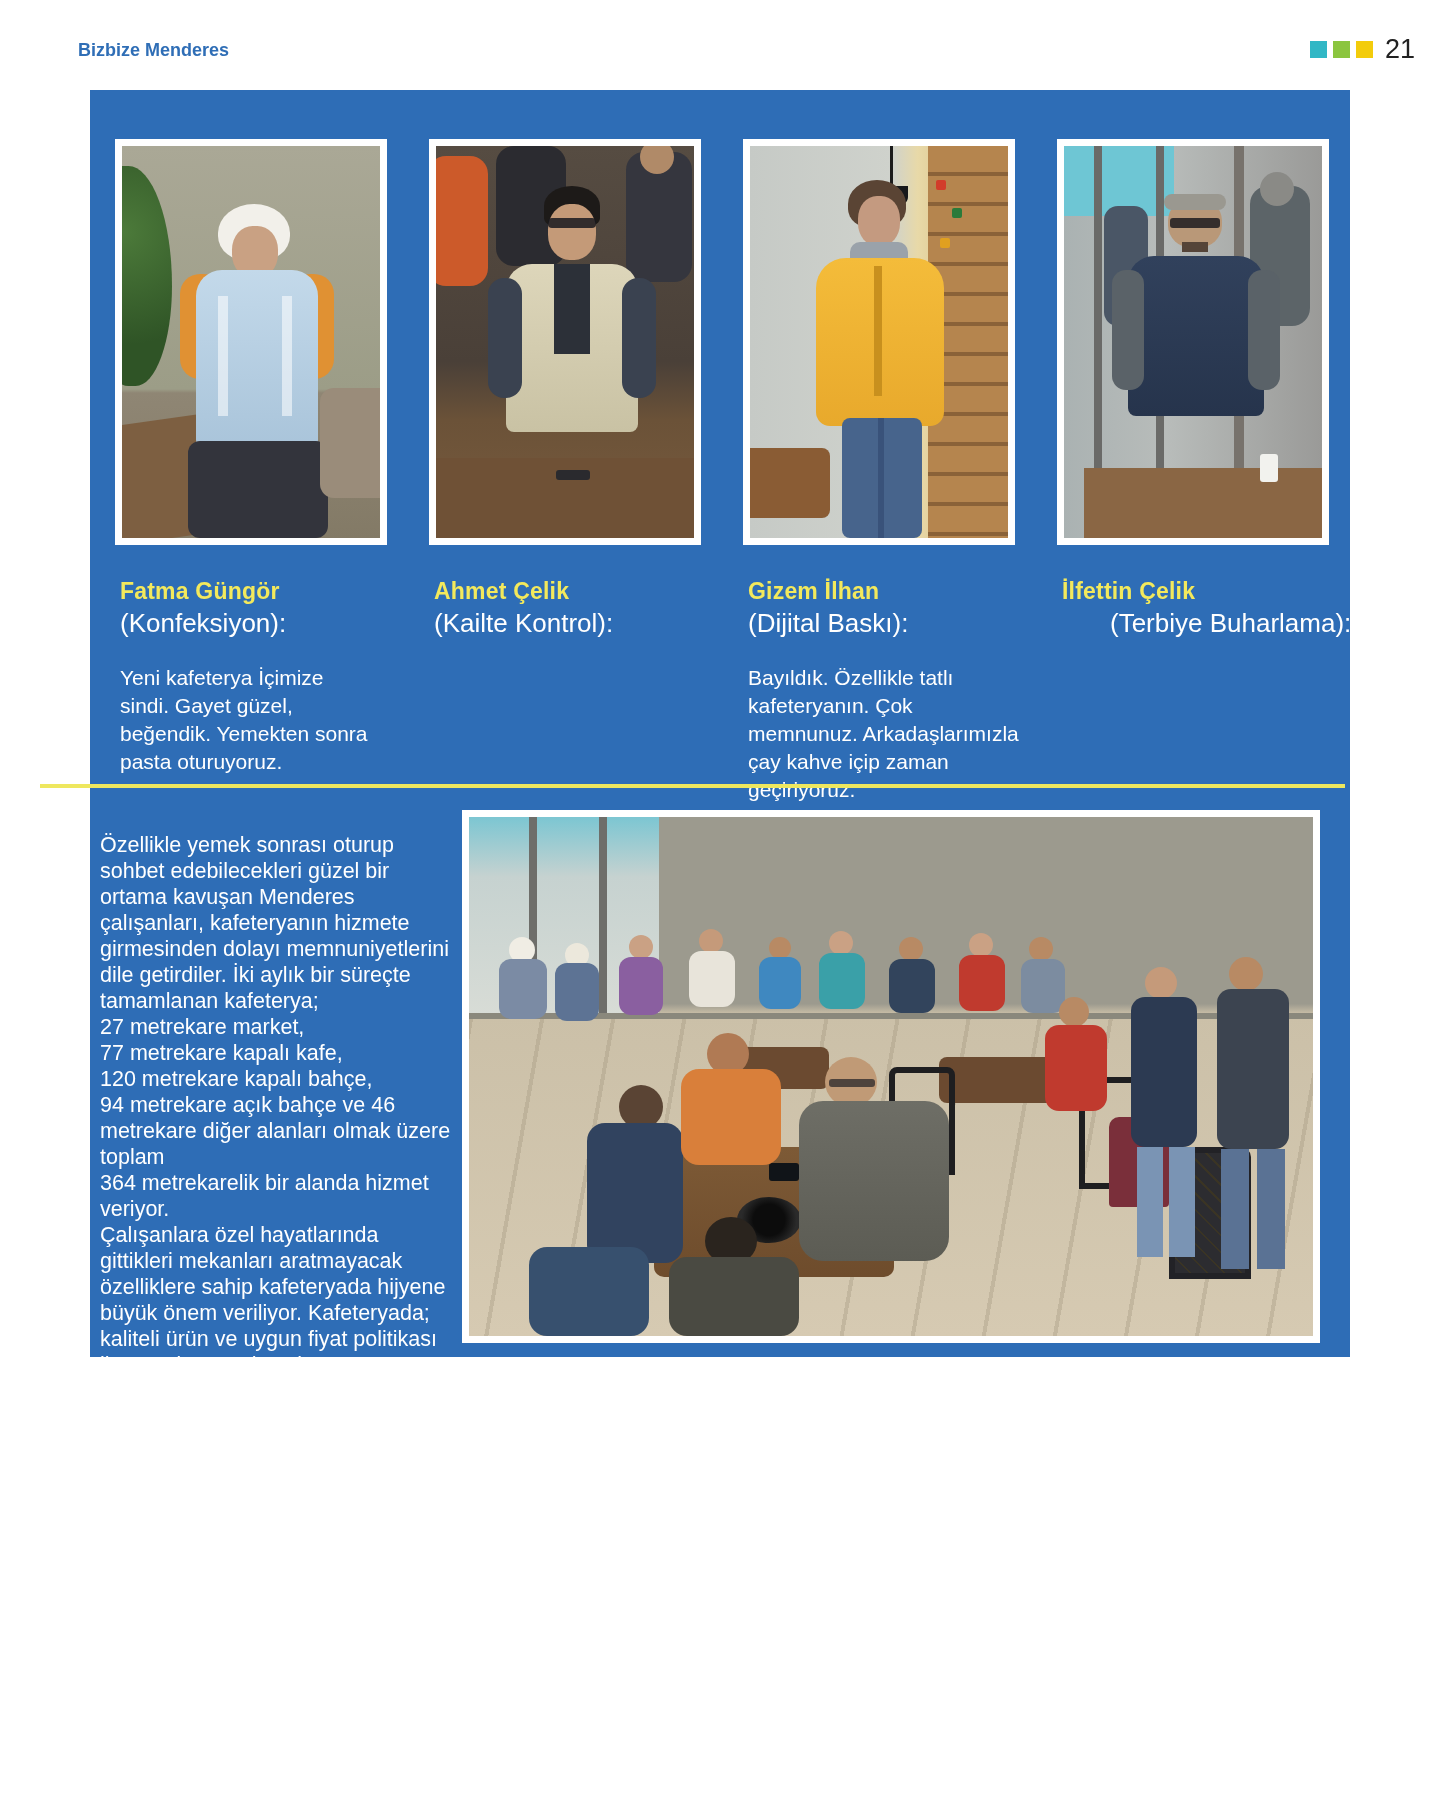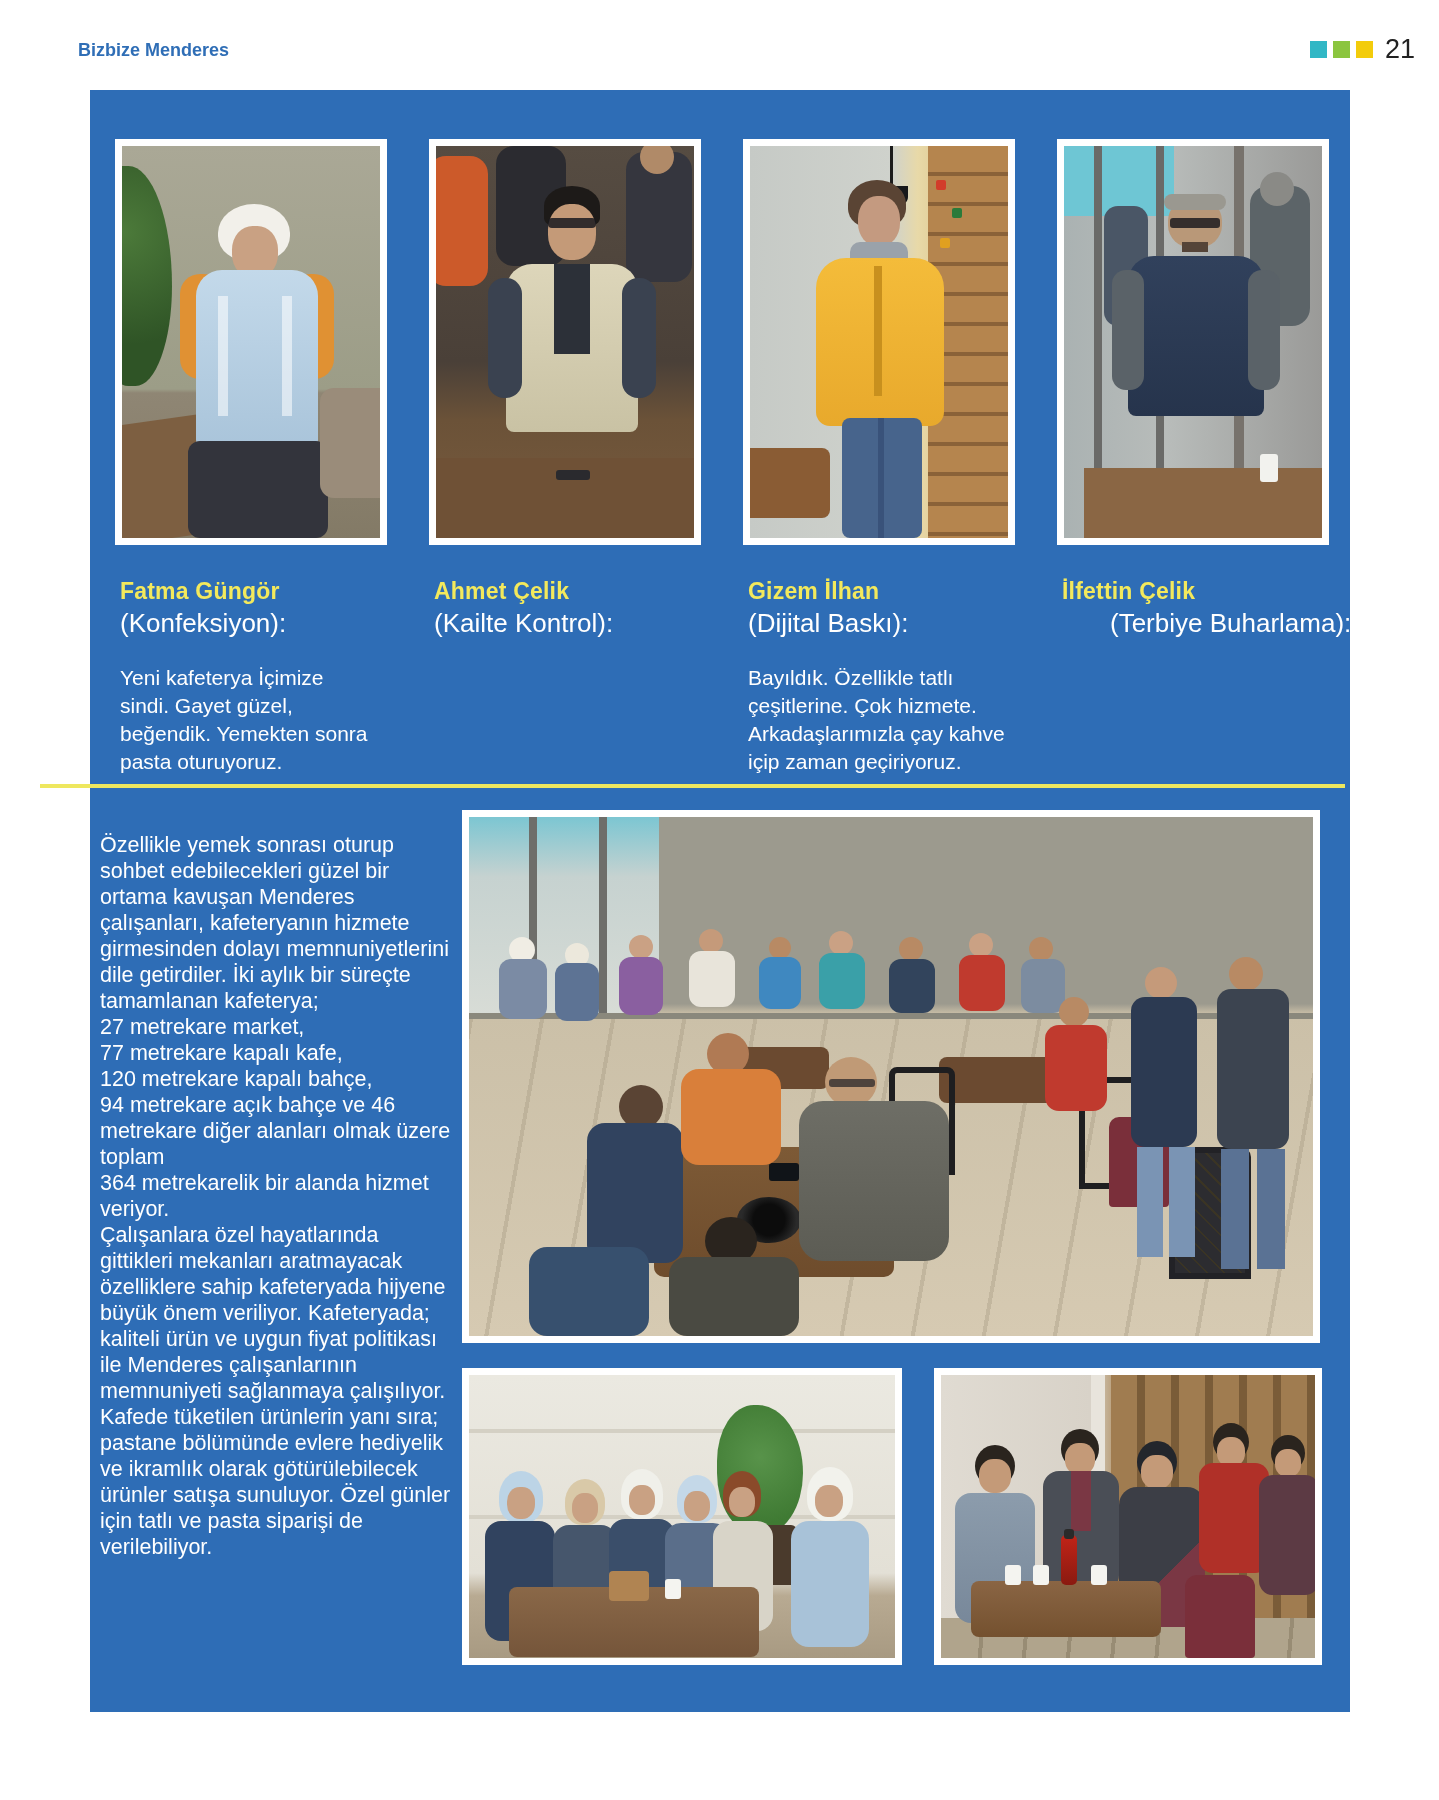--- a/index.html
+++ b/index.html
@@ -1,16 +1,16 @@
 <!DOCTYPE html>
 <html><head>
 <meta charset="utf-8">
 <style>
   html,body{margin:0;padding:0;background:#ffffff;}
-  .page{position:relative;width:1439px;height:1800px;background:#ffffff;overflow:hidden;
+  .page{position:relative;width:1439px;height:1357px;background:#ffffff;overflow:hidden;
         font-family:"Liberation Sans", sans-serif;}
 
   
   .hdr-title{position:absolute;left:78px;top:40px;font-size:18px;font-weight:bold;color:#2f6eb6;}
   .hdr-right{position:absolute;right:24px;top:34px;display:flex;align-items:center;gap:6px;}
   .sq{width:17px;height:17px;display:inline-block;}
   .pgnum{font-size:27px;color:#222222;margin-left:6px;}
 
   
   .panel{position:absolute;left:90px;top:90px;width:1260px;height:1622px;background:#2e6db6;}
@@ -123,21 +123,21 @@
 
   <div class="pname" style="left:120px;top:578px;">Fatma Güngör</div>
   <div class="prole" style="left:120px;top:608px;">(Konfeksiyon):</div>
   <div class="pquote" style="left:120px;top:664px;width:258px;">Yeni kafeterya  İçimize sindi. Gayet güzel, beğendik. Yemekten sonra pasta oturuyoruz.</div>
 
   <div class="pname" style="left:434px;top:578px;">Ahmet Çelik</div>
   <div class="prole" style="left:434px;top:608px;">(Kailte Kontrol):</div>
 
   <div class="pname" style="left:748px;top:578px;">Gizem İlhan</div>
   <div class="prole" style="left:748px;top:608px;">(Dijital Baskı):</div>
-  <div class="pquote" style="left:748px;top:664px;width:280px;">Bayıldık. Özellikle tatlı çeşitlerine. Çok hizmete. Arkadaşlarımızla çay kahve içip zaman geçiriyoruz.</div>
+  <div class="pquote" style="left:748px;top:664px;width:280px;">Bayıldık. Özellikle tatlı kafeteryanın. Çok memnunuz. Arkadaşlarımızla çay kahve içip zaman geçiriyoruz.</div>
 
   <div class="pname" style="left:1062px;top:578px;">İlfettin Çelik</div>
   <div class="prole" style="left:1062px;top:608px;margin-left:48px;">(Terbiye Buharlama):</div>
 
   <div class="divider"></div>
 
   <div class="article">Özellikle yemek sonrası oturup sohbet edebilecekleri güzel bir ortama kavuşan Menderes çalışanları, kafeteryanın hizmete girmesinden dolayı memnuniyetlerini dile getirdiler. İki aylık bir süreçte tamamlanan kafeterya;
 27 metrekare market,
 77 metrekare kapalı kafe,
 120 metrekare kapalı bahçe,

